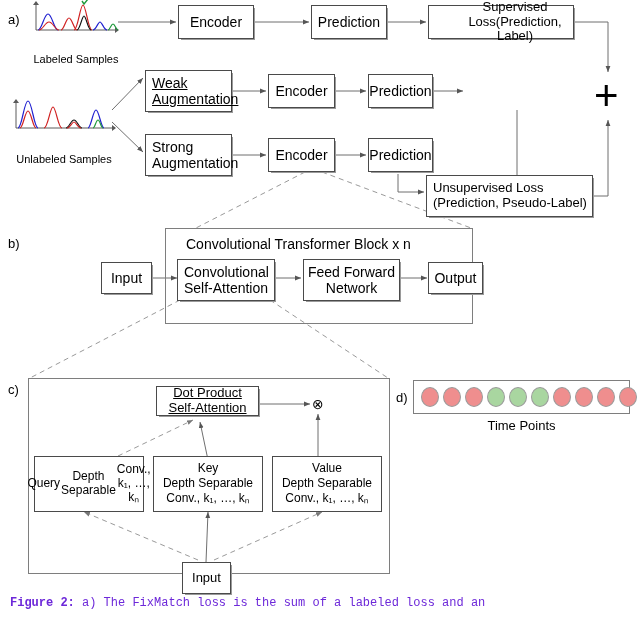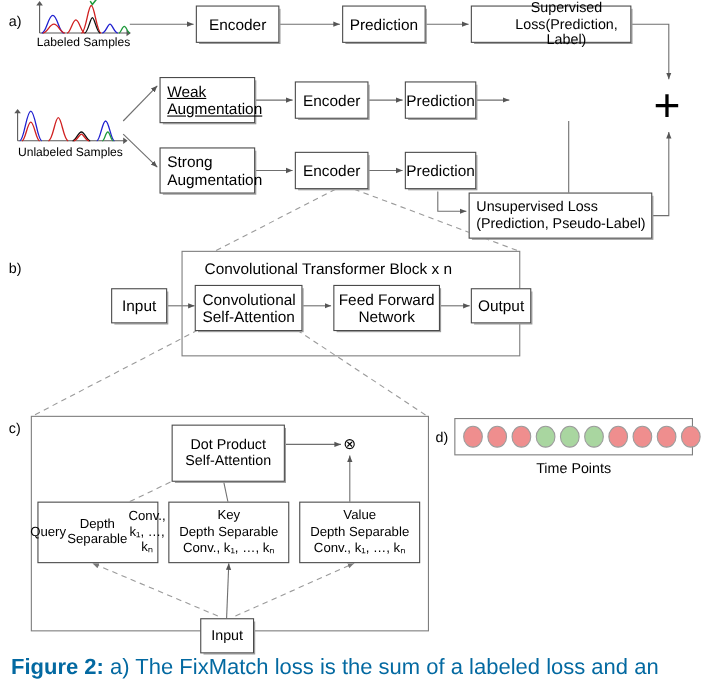--- a/index.html
+++ b/index.html
@@ -97,37 +97,38 @@
     height: 20px;
     border-radius: 50%;
     border: 1px solid #9c9c9c;
     box-sizing: border-box;
   }
   .caption {
     position: absolute;
     left: 10px;
     top: 596px;
     width: 625px;
-    font-family: Liberation Sans, sans-serif;
-    font-size: 20px;
-    color: #0369a1;
+    font-family: Liberation Mono, monospace;
+    font-size: 12px;
+    color: #6d28d9;
     white-space: nowrap;
   }
   .caption b { font-weight: bold; }
   .sigplot {
     position: absolute;
     z-index: 6;
   }
   .sigcap {
     position: absolute;
     font-size: 11px;
     color: #000;
     text-align: center;
     z-index: 6;
     white-space: nowrap;
+    margin-top: 20px;
   }
 </style>
 </head>
 <body>
 
 <div id="figure-root">
 
   <svg class="svg-layer" viewBox="0 0 640 627" xmlns="http://www.w3.org/2000/svg">
     <defs>
       <marker id="ah" markerWidth="7" markerHeight="7" refX="6" refY="3" orient="auto" markerUnits="strokeWidth">
@@ -271,21 +272,21 @@
   <div class="node left-align shadowed" style="left:177px; top:259px; width:98px; height:42px; font-size:14px;">Convolutional
 Self-Attention</div>
 
   <div class="node shadowed" style="left:303px; top:259px; width:97px; height:42px; font-size:14px;">Feed Forward
 Network</div>
 
   <div class="node shadowed" style="left:428px; top:262px; width:55px; height:32px; font-size:14px;">Output</div>
 
   <div class="group-box" style="left:28px; top:378px; width:362px; height:196px;"></div>
 
-  <div class="node shadowed" style="left:156px; top:386px; width:103px; height:52px; font-size:13px;">Dot Product
+  <div class="node shadowed" style="left:156px; top:386px; width:103px; height:30px; font-size:13px;text-decoration:underline;">Dot Product
 Self-Attention</div>
 
   <div class="otimes" style="left:312px; top:397px;">⊗</div>
 
   <div class="node" style="left:34px; top:456px; width:110px; height:56px; font-size:12px; flex-direction:row; gap:1px;">
     <span>Query</span>
     <span>Depth Separable</span>
     <span>Conv., k₁, …, kₙ</span>
   </div>
 

